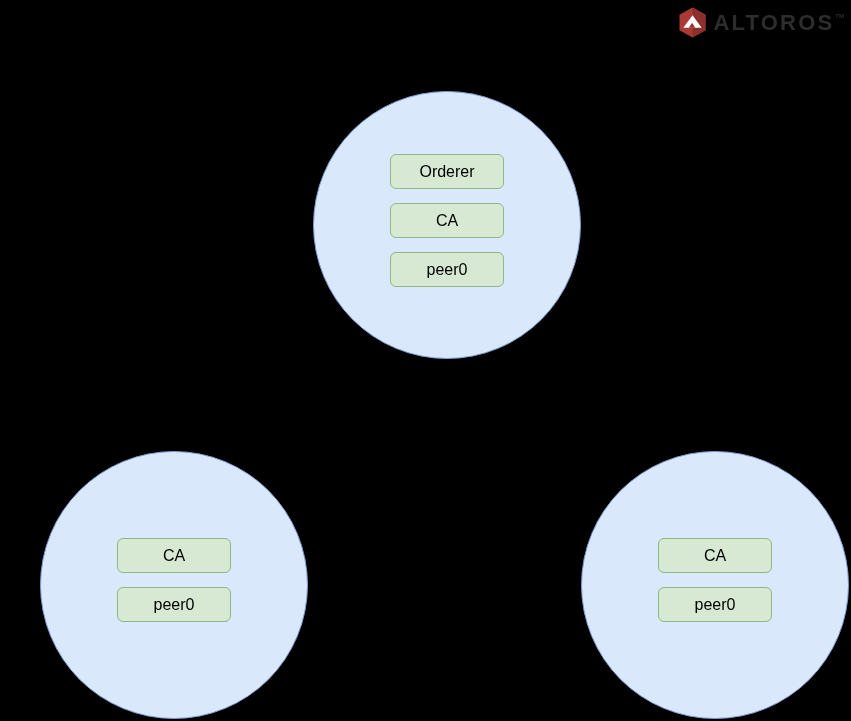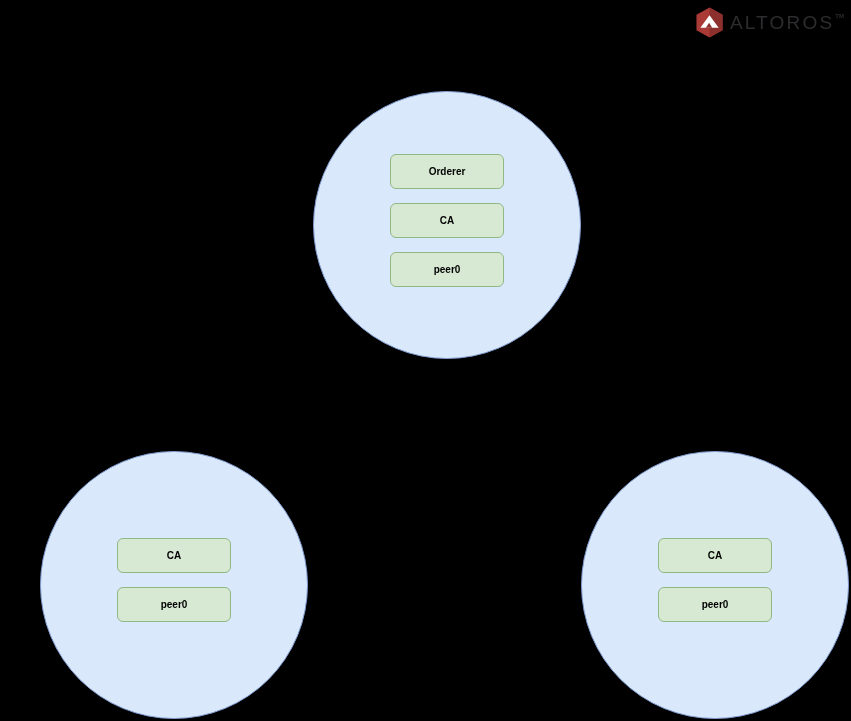--- a/index.html
+++ b/index.html
@@ -24,22 +24,22 @@
     display: flex;
     align-items: center;
   }
   .logo-hex {
     width: 29px;
     height: 31px;
     flex: none;
   }
   .logo-text {
     margin-left: 6px;
-    font-size: 19px;
-    font-weight: 400;
+    font-size: 22px;
+    font-weight: 700;
     letter-spacing: 2.2px;
     color: var(--logo-text, #2d2d30);
     line-height: 31px;
     white-space: nowrap;
   }
   .logo-tm {
     font-size: 6px;
     font-weight: 700;
     color: var(--logo-text, #2d2d30);
     align-self: flex-start;
@@ -69,23 +69,22 @@
     width: 114px;
     height: 35px;
     flex: none;
     box-sizing: border-box;
     background: var(--box-fill, #d7e9d3);
     border: 1px solid var(--box-stroke, #90b885);
     border-radius: 6px;
     display: flex;
     align-items: center;
     justify-content: center;
-    font-size: 10px;
+    font-size: 16px;
     color: var(--box-text, #000);
-    font-weight: bold;
   }
 </style>
 </head>
 <body>
 
 <div class="canvas">
 
   <div class="logo">
     <svg class="logo-hex" viewBox="0 0 30 32">
       <polygon points="15,0.5 28.5,8 28.5,24 15,31.5 1.5,24 1.5,8" fill="#a93a36"></polygon>

